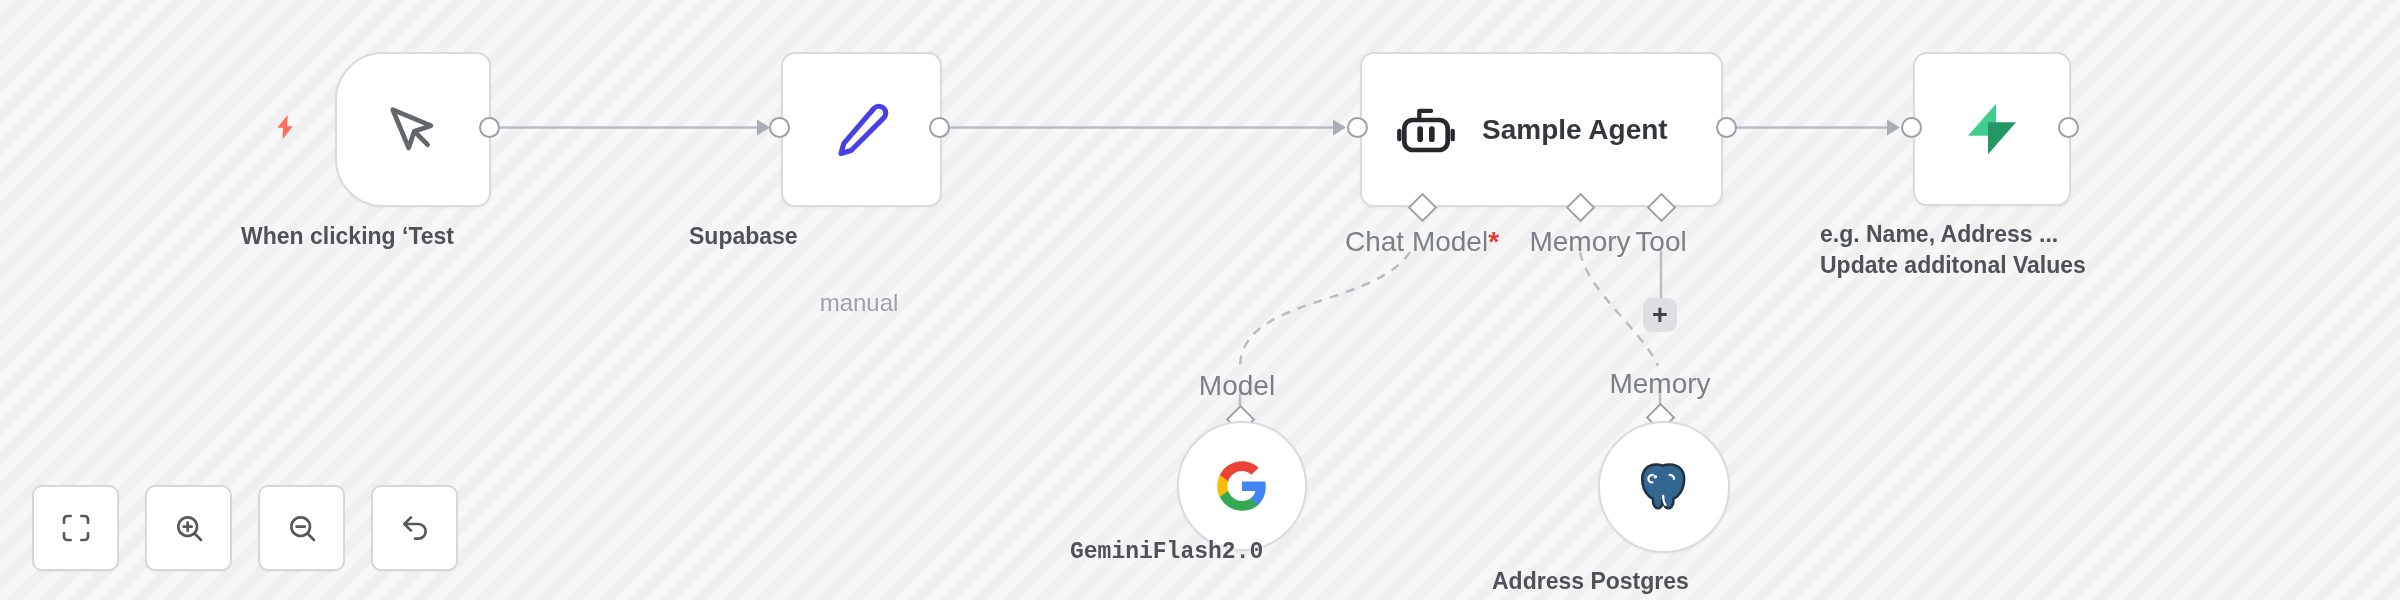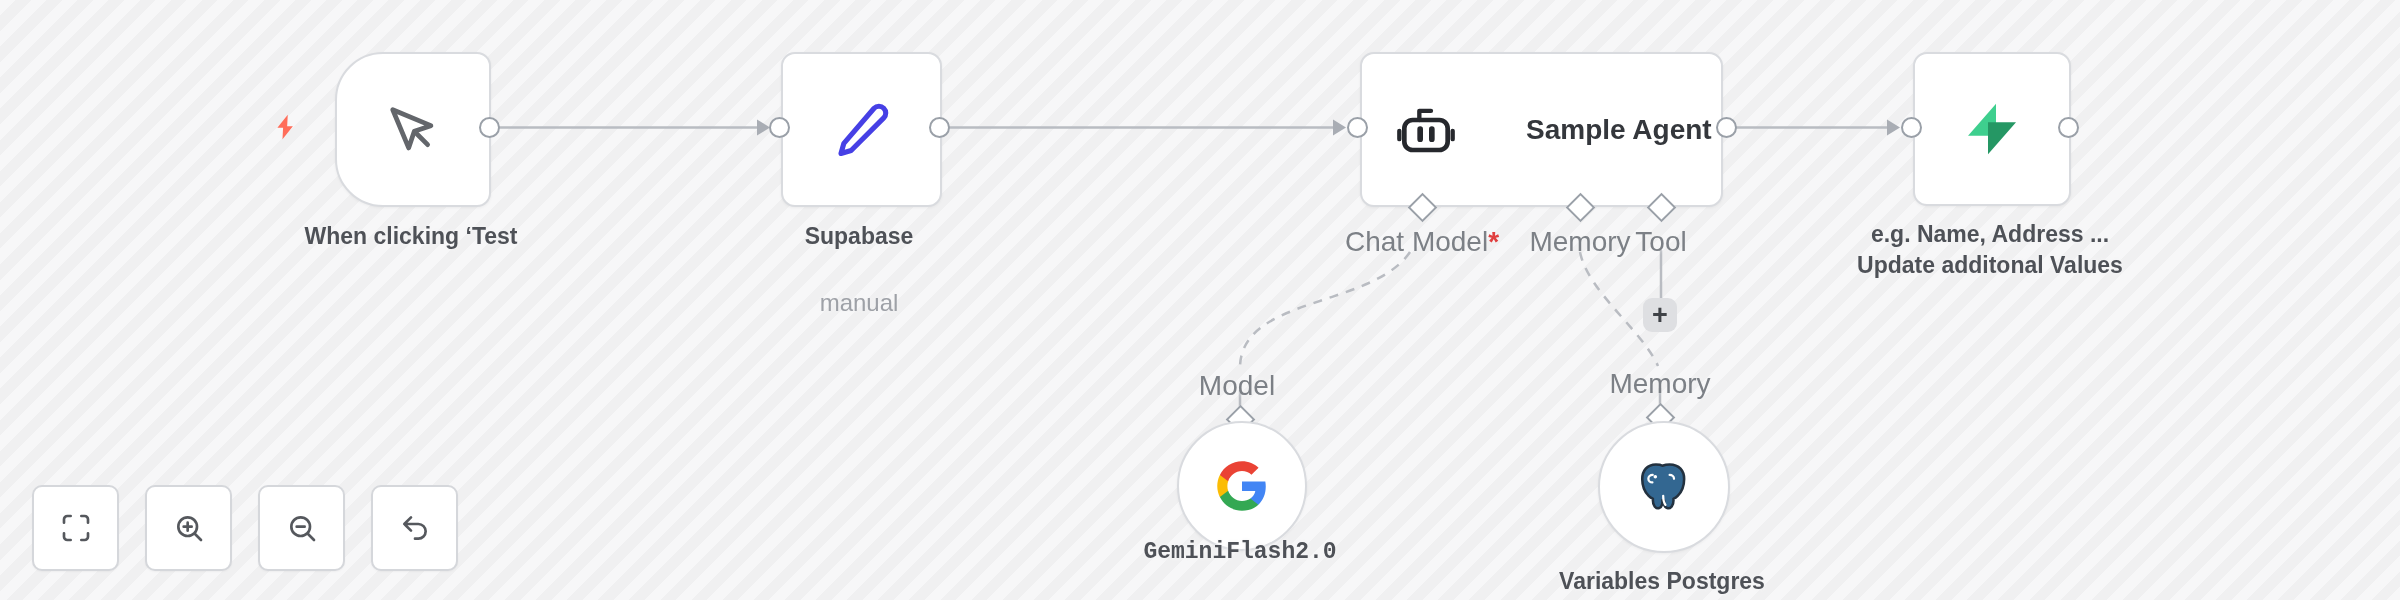--- a/index.html
+++ b/index.html
@@ -12,33 +12,33 @@
     position:relative;width:2400px;height:600px;
     background:repeating-linear-gradient(135deg,#f7f7f8 0px,#f7f7f8 11px,#f0f0f1 11px,#f0f0f1 22px);
   }
   svg.wires{position:absolute;left:0;top:0;width:2400px;height:600px;}
   .wire{stroke:#b9bcc2;stroke-width:2.5;fill:none;}
   .wire.dashed{stroke-dasharray:9 8;}
   .arrow{fill:#a9adb4;stroke:none;}
   .node{
     position:absolute;background:#fff;border:2px solid #d9dbdf;border-radius:14px;
     box-shadow:0 1px 3px rgba(0,0,0,0.05);
-    display:flex;align-items:center;justify-content:center;gap:44px;
+    display:flex;align-items:center;justify-content:center;
   }
   .node.trigger{border-radius:48px 14px 14px 48px;}
   .port{
     position:absolute;width:21px;height:21px;border-radius:50%;
     background:#fff;border:2.5px solid #9aa0a8;box-sizing:border-box;
   }
   .diamond{
     position:absolute;width:17px;height:17px;background:#fff;
     border:2px solid #9aa0a8;transform:rotate(45deg);
   }
   .node-title{
-    position:absolute;width:340px;text-align:center;
+    position:absolute;width:340px;text-align:left;
     font-size:23px;font-weight:bold;color:#4e5157;line-height:31px;
     text-shadow:0 0 5px #f5f5f6,0 0 3px #f5f5f6;
   }
   .node-subtitle{
     position:absolute;width:340px;text-align:center;
     font-size:24px;color:#9ea1a7;text-shadow:0 0 4px #f5f5f6;
   }
   .port-label{
     position:absolute;width:220px;text-align:center;
     font-size:28px;color:#7c8086;text-shadow:0 0 4px #f5f5f6;
@@ -167,21 +167,21 @@
   <div class="diamond" style="left:1649.5px;top:406.5px;"></div>
   <div class="circle-node" style="left:1598px;top:421px;width:128px;height:128px;">
     <svg width="58" height="58" viewBox="0 0 36 36">
       <path d="M13 4C7.5 4 4.5 8 4.5 13c0 4 1.5 8 4 10.5.8.8 1.7 1.4 2.6 1.7-.1 1.9.2 3.8 1.1 4.9.7.9 1.8 1.3 2.8 1 .9-.3 1.5-1.1 1.8-2.1.2-.8.3-1.8.2-2.8h1l.2 2.8c.1 1 .9 1.8 1.8 2.1 1 .3 2.1-.1 2.8-1 .9-1.1 1.2-3 1.1-4.9.9-.3 1.8-.9 2.6-1.7 2.5-2.5 4-6.5 4-10.5 0-5-3-9-9-9-1.6 0-3.2.3-4.5.8C16.2 4.3 14.6 4 13 4z" fill="#336791" stroke="#23313f" stroke-width="1.6" stroke-linejoin="round"></path>
       <path d="M11 10.5c-1.6 0-2.7 1.1-2.7 2.4 0 1.3 1.1 2.3 2.5 2.3" fill="none" stroke="#fff" stroke-width="1.4" stroke-linecap="round"></path>
       <path d="M21.5 10.5c1.6 0 2.7 1.1 2.7 2.4" fill="none" stroke="#fff" stroke-width="1.4" stroke-linecap="round"></path>
       <circle cx="12.6" cy="11.6" r="1.1" fill="#fff"></circle>
       <path d="M17.5 23.5c0 2.2.4 4.3 1.4 5.6" fill="none" stroke="#fff" stroke-width="1.4" stroke-linecap="round"></path>
     </svg>
   </div>
-  <div class="node-title" style="left:1492px;top:566px;">Variables Postgres</div>
+  <div class="node-title" style="left:1492px;top:566px;">Address Postgres</div>
 
   <div class="controls">
     <div class="ctrl-btn">
       <svg width="32" height="32" viewBox="0 0 24 24">
         <path d="M3 8V5.5A2.5 2.5 0 0 1 5.5 3H8 M16 3h2.5A2.5 2.5 0 0 1 21 5.5V8 M21 16v2.5a2.5 2.5 0 0 1-2.5 2.5H16 M8 21H5.5A2.5 2.5 0 0 1 3 18.5V16" fill="none" stroke="#55585d" stroke-width="2" stroke-linecap="round"></path>
       </svg>
     </div>
     <div class="ctrl-btn">
       <svg width="32" height="32" viewBox="0 0 24 24">
         <circle cx="11" cy="11" r="7" fill="none" stroke="#55585d" stroke-width="2"></circle>

